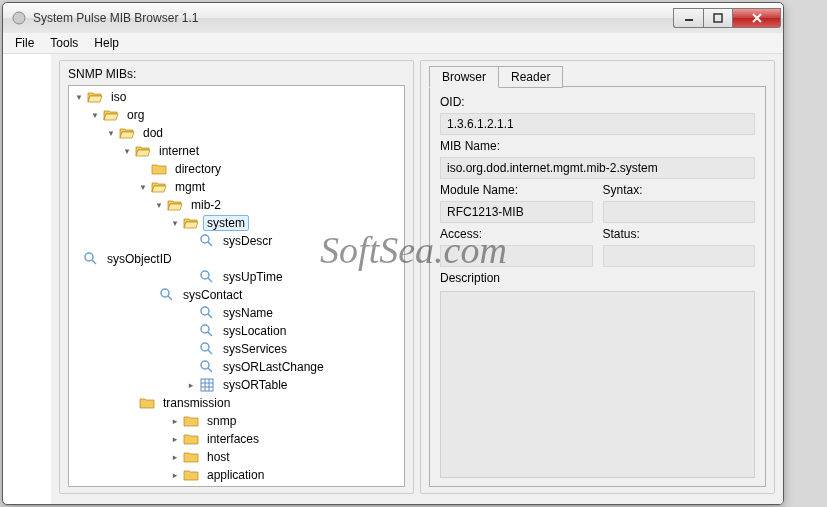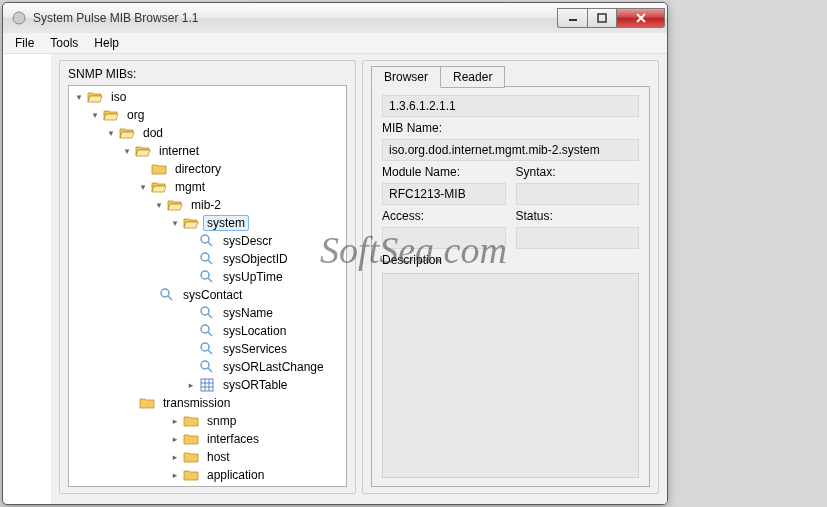--- a/index.html
+++ b/index.html
@@ -1,19 +1,19 @@
 <!DOCTYPE html>
 <html><head>
 <meta charset="utf-8">
 <style>
 * { box-sizing: border-box; margin: 0; padding: 0; font-family: "Segoe UI", Tahoma, sans-serif; font-size: 12px; }
 body { background: #d8d8d8; width: 827px; height: 507px; overflow: hidden; }
 
 
-.window { width: 666px; height: 503px; margin: 2px; background: #fff; border: 1px solid #5a5a5a; border-radius: 5px; box-shadow: 0 3px 10px rgba(0,0,0,0.3); display: flex; flex-direction: column; overflow: hidden; }
+.window { width: 782px; height: 503px; margin: 2px; background: #fff; border: 1px solid #5a5a5a; border-radius: 5px; box-shadow: 0 3px 10px rgba(0,0,0,0.3); display: flex; flex-direction: column; overflow: hidden; }
 .titlebar { height: 30px; background: linear-gradient(to bottom, #fdfdfd 0%, #ebebeb 50%, #dcdcdc 51%, #e8e8e8 100%); display: flex; align-items: center; padding: 0 2px 0 8px; border-top-left-radius: 5px; border-top-right-radius: 5px; }
 .app-icon { width: 16px; height: 16px; margin-right: 6px; }
 .title-text { flex: 1; color: #333; }
 .win-btns { display: flex; }
 .win-btn { width: 30px; height: 20px; margin-left: 0; border: 1px solid #7a7a7a; background: linear-gradient(to bottom,#f5f5f5,#ddd); display:flex; align-items:center; justify-content:center; }
 .win-btn.min { border-radius: 0 0 0 3px; border-right: none; }
 .win-btn.max { }
 .win-btn.close { width: 48px; border-radius: 0 0 3px 0; background: linear-gradient(to bottom,#e99,#c8403a 50%,#b22 51%,#d55); border-left: none; }
 .win-btn svg { display:block; }
 
@@ -187,21 +187,21 @@
               <div class="tree-row" style="padding-left:116px">
                 <span class="toggle empty"></span>
                 <span class="node-icon">
                   <svg width="16" height="16" viewBox="0 0 16 16">
                     <circle cx="6" cy="6" r="4" fill="none" stroke="#6aa0d8" stroke-width="1.5"></circle>
                     <line x1="9" y1="9" x2="13" y2="13" stroke="#6aa0d8" stroke-width="1.5"></line>
                   </svg>
                 </span>
                 <span class="node-label">sysDescr</span>
               </div>
-              <div class="tree-row" style="padding-left:116px">
+              <div class="tree-row" style="">
                 <span class="toggle empty"></span>
                 <span class="node-icon">
                   <svg width="16" height="16" viewBox="0 0 16 16">
                     <circle cx="6" cy="6" r="4" fill="none" stroke="#6aa0d8" stroke-width="1.5"></circle>
                     <line x1="9" y1="9" x2="13" y2="13" stroke="#6aa0d8" stroke-width="1.5"></line>
                   </svg>
                 </span>
                 <span class="node-label">sysObjectID</span>
               </div>
               <div class="tree-row" style="padding-left:116px">
@@ -336,20 +336,21 @@
       </div>
     </div>
 
     <div class="panel panel-right">
       <div class="tabs">
         <div class="tab active">Browser</div>
         <div class="tab">Reader</div>
       </div>
       <div class="tab-body">
 
+        <div class="field-label">OID:</div>
         <div class="field-value">1.3.6.1.2.1.1</div>
 
         <div class="field-label">MIB Name:</div>
         <div class="field-value">iso.org.dod.internet.mgmt.mib-2.system</div>
 
         <div class="two-col">
           <div>
             <div class="field-label">Module Name:</div>
             <div class="field-value">RFC1213-MIB</div>
           </div>

